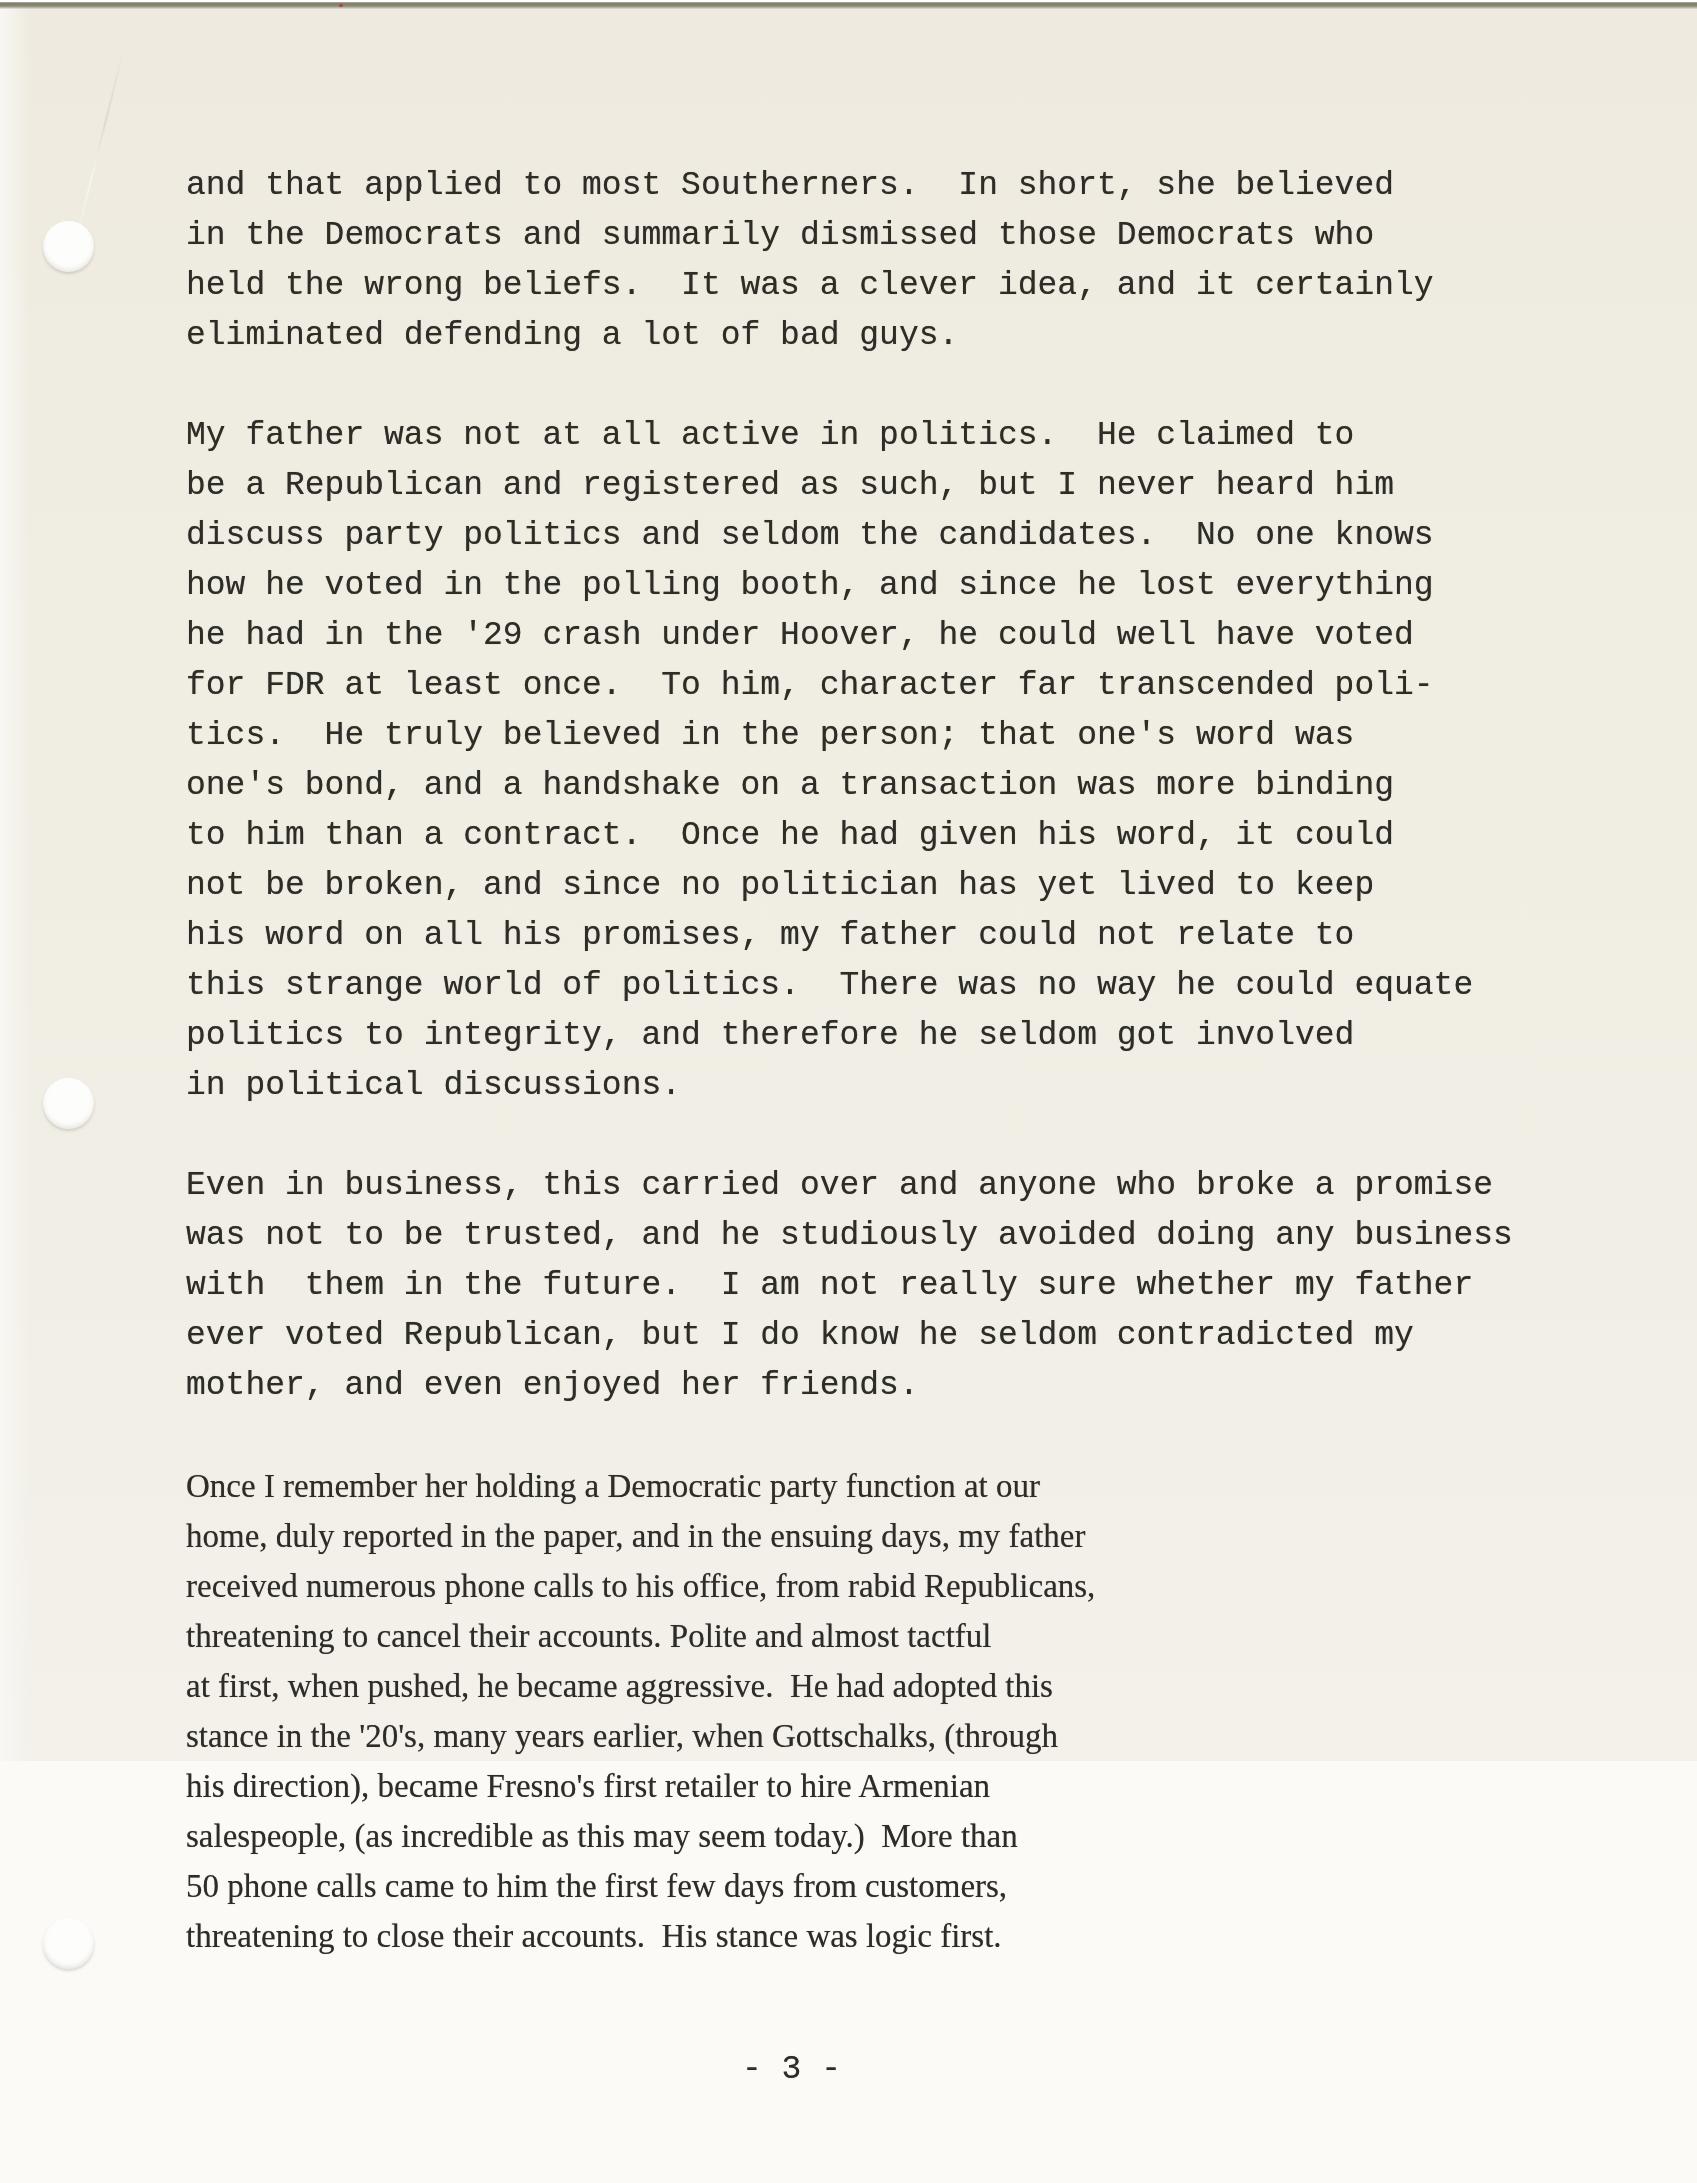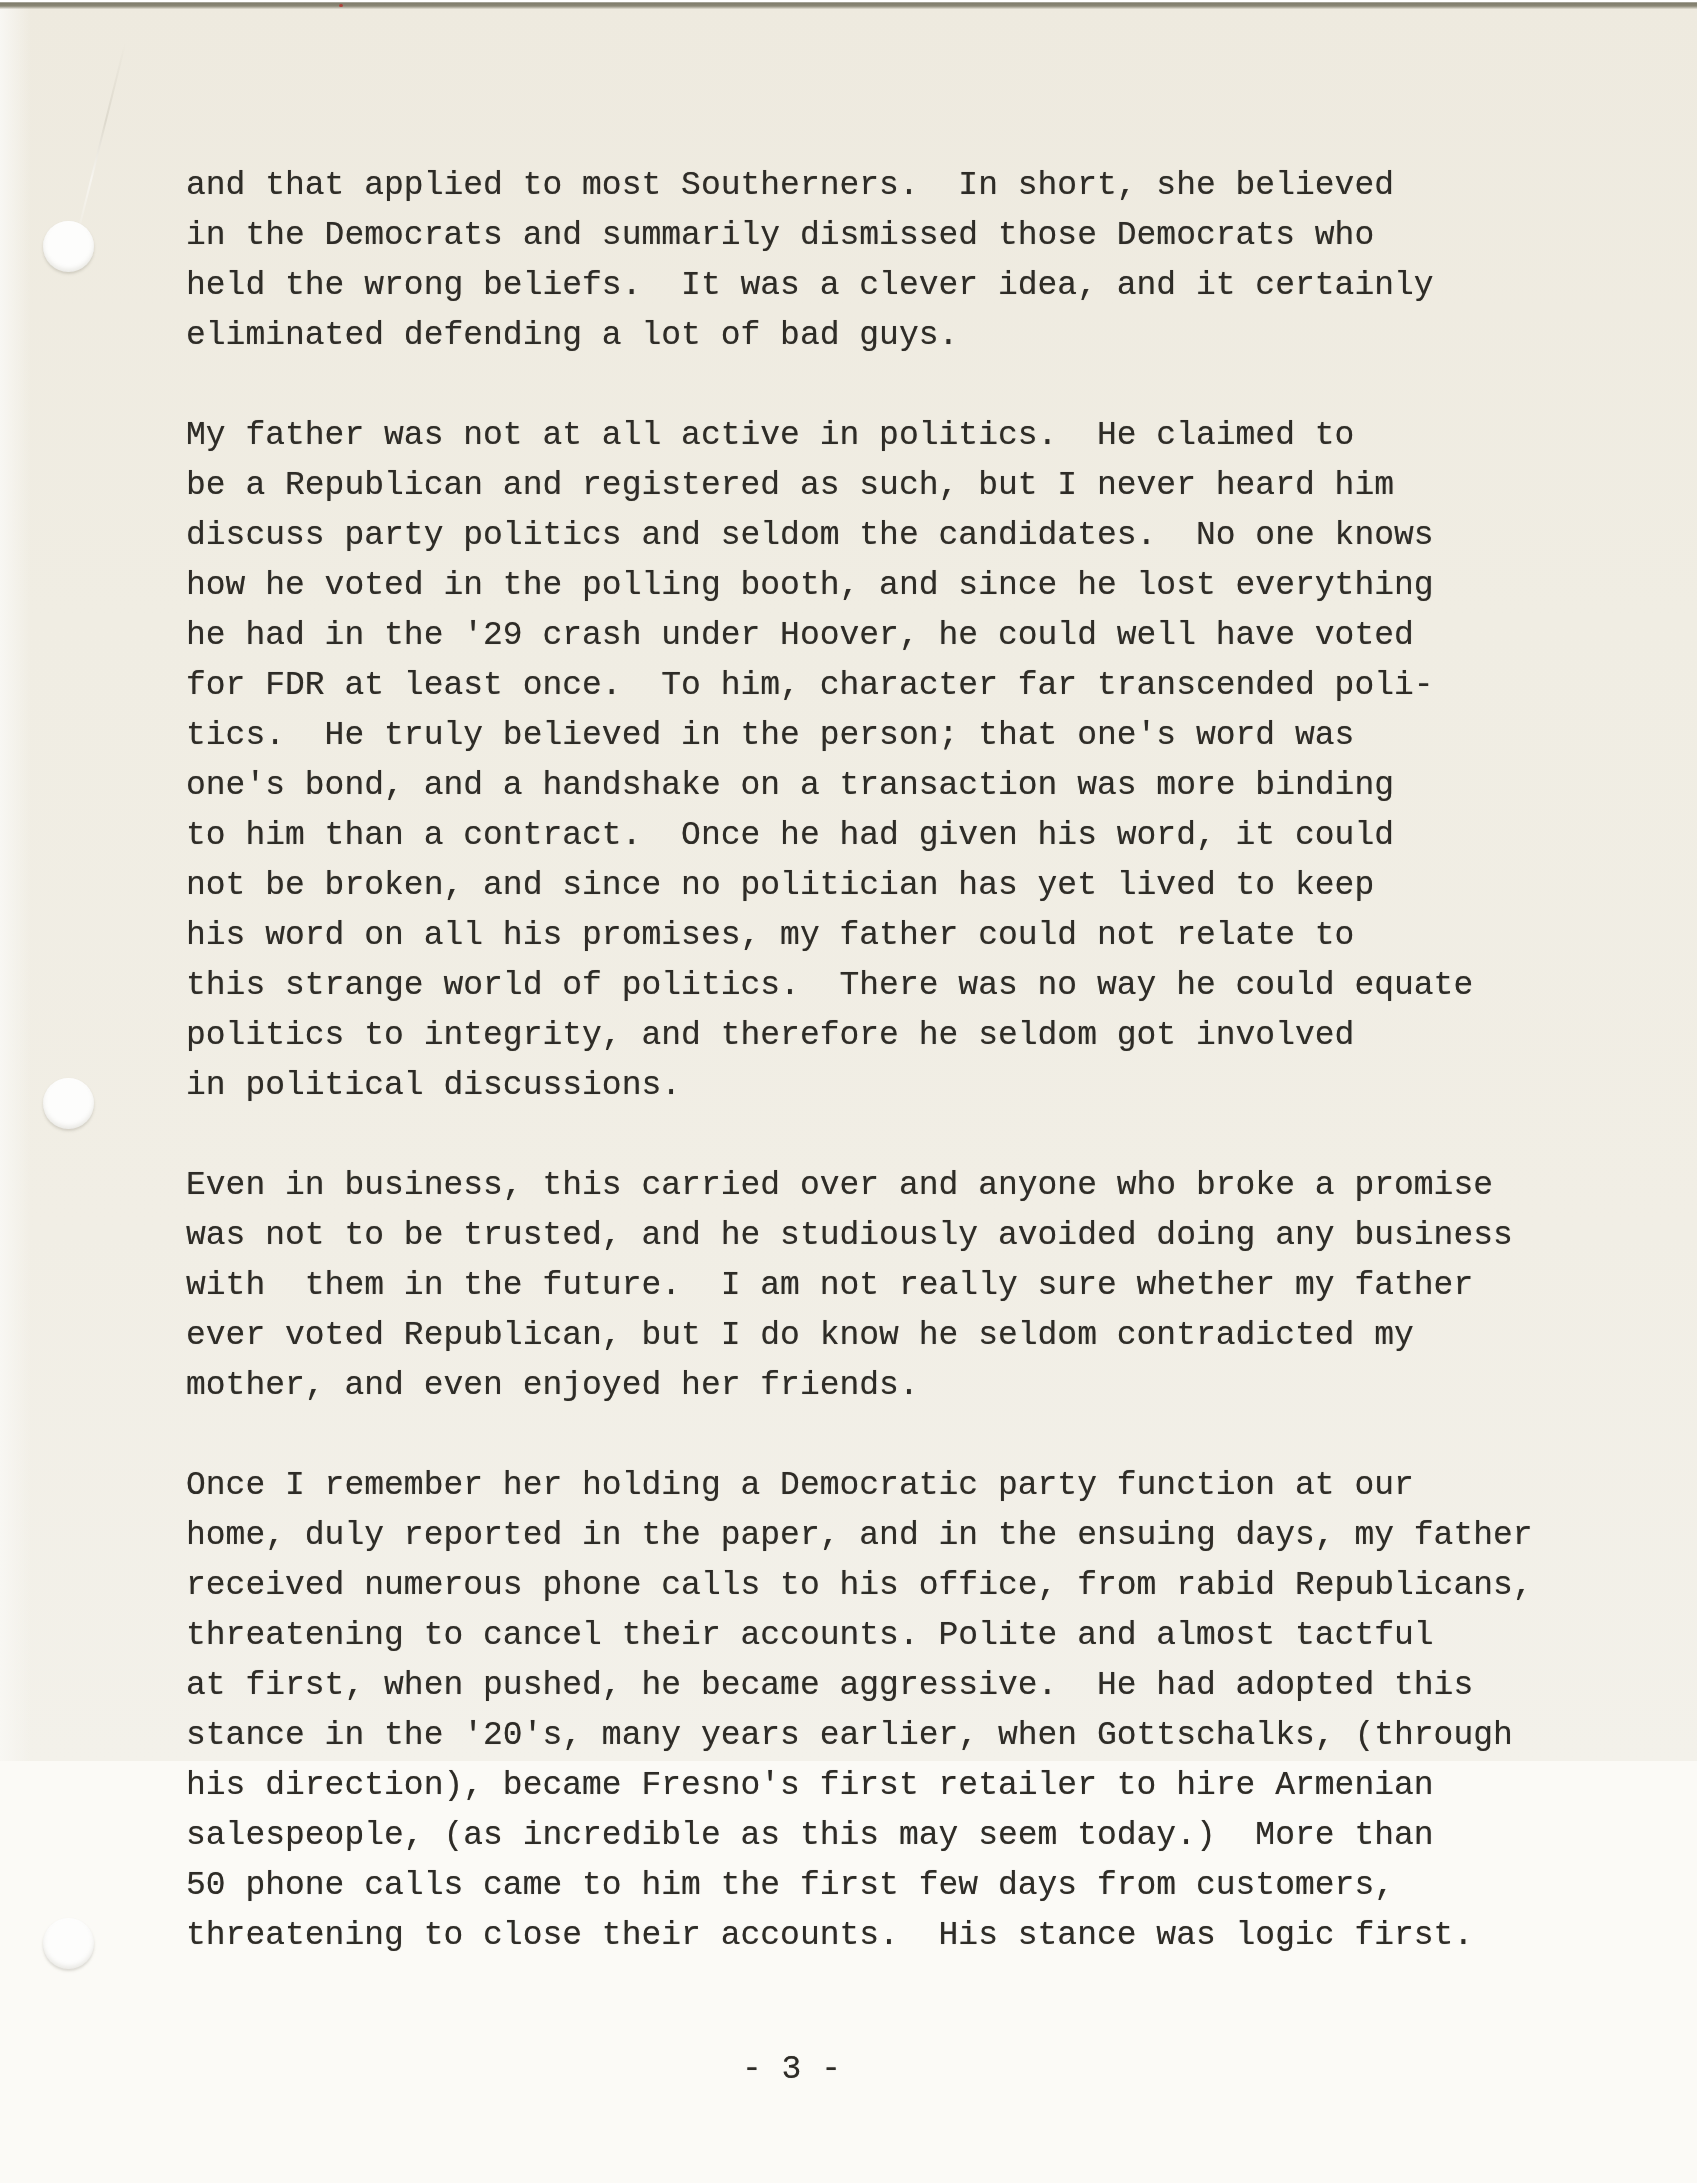--- a/index.html
+++ b/index.html
@@ -78,21 +78,21 @@
     width: 1398px;
     color: #2e2c27;
     font-size: 33px;
     line-height: 50px;
     text-shadow: 0 0 0.7px rgba(46,44,39,0.55);
   }
   .para {
     margin: 0 0 50px 0;
     white-space: pre;
   }
-  .para:last-child { margin-bottom: 4px; }
+  .para:last-child { margin-bottom: 4px; font-family: Liberation Serif, serif; }
 
   .page-number {
     position: absolute;
     left: 742px;
     top: 2045px;
     color: #2e2c27;
     font-size: 33px;
     line-height: 50px;
     white-space: pre;
     text-shadow: 0 0 0.7px rgba(46,44,39,0.55);

